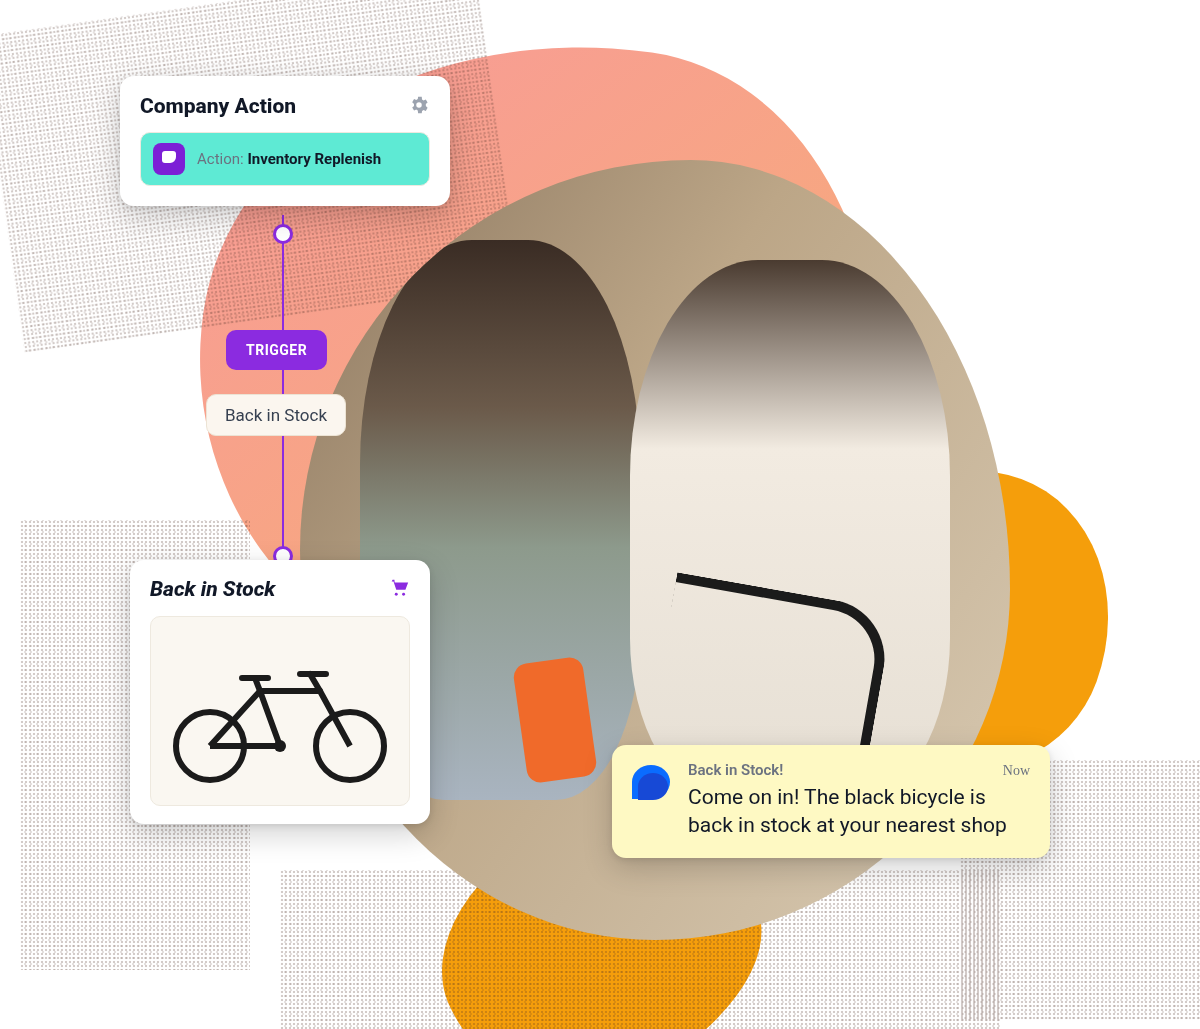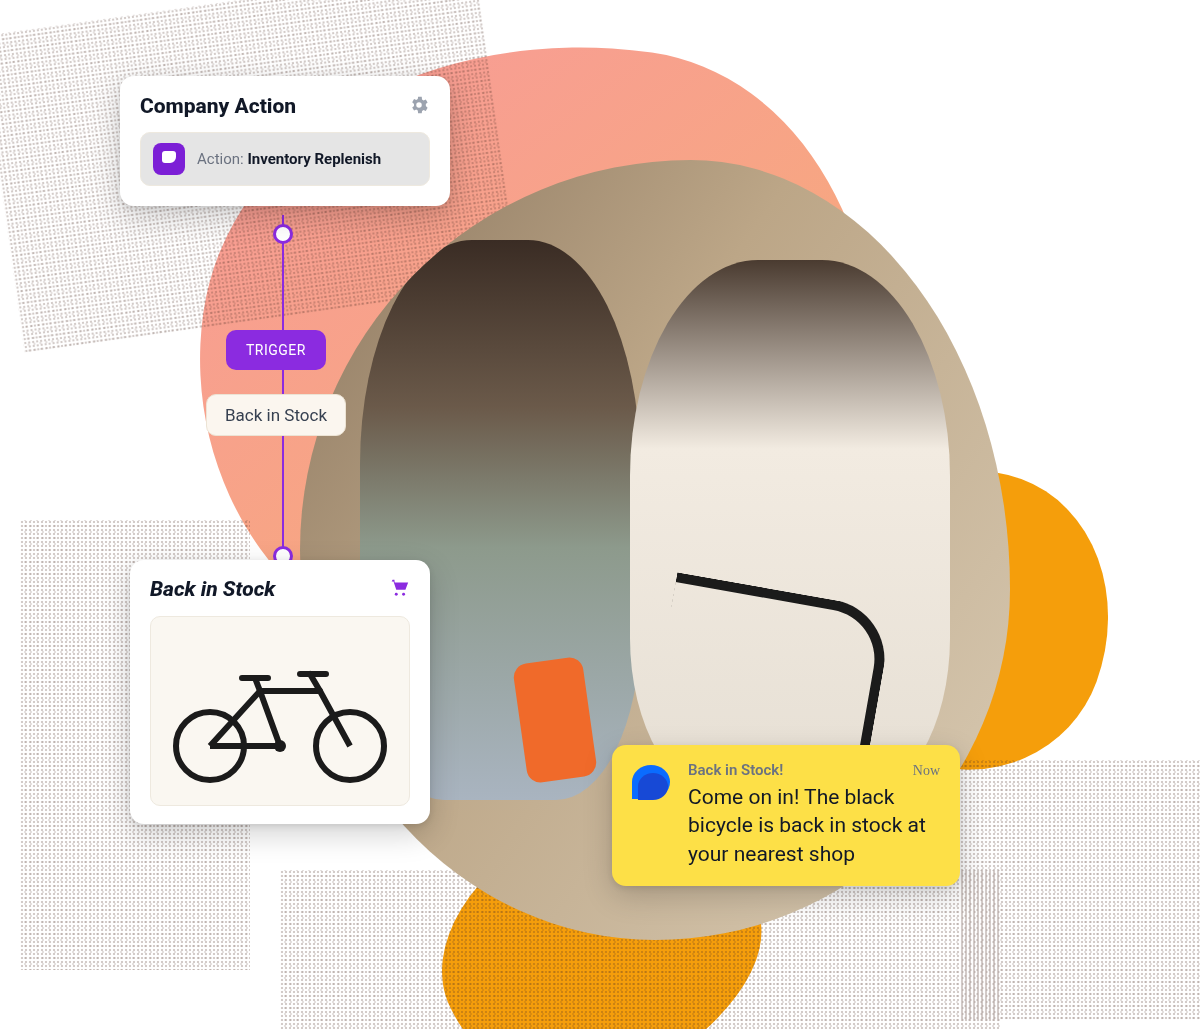--- a/index.html
+++ b/index.html
@@ -107,21 +107,21 @@
   }
   .card-action-header {
     display: flex; justify-content: space-between;
     margin-bottom: 12px;
   }
   .card-action-title {
     font-size: 21px; font-weight: 800; color: #111827;
   }
   .action-row {
     display: flex; align-items: center; gap: 12px;
-    background: #e5e5e5; border: 1px solid #eee9df; border-radius: 10px;
+    background: #5eead4; border: 1px solid #eee9df; border-radius: 10px;
     padding: 10px 12px;
   }
   .action-icon {
     width: 32px; height: 32px; background: #7c1fd6;
     border-radius: 8px; position: relative;
   }
   .action-icon::after {
     content: ""; position: absolute; left: 9px; top: 8px;
     width: 14px; height: 12px; background: #fff; border-radius: 3px 3px 6px 3px;
   }
@@ -140,21 +140,21 @@
     width: 20px; height: 20px; border-radius: 50%;
     background: #fff; border: 3px solid #8b2be0;
   }
   .node-top { top: 224px; }
   .node-bottom { top: 546px; }
 
   .trigger-badge {
     position: absolute;
     left: 226px; top: 330px;
     background: #8b2be0; color: #fff;
-    font-weight: 400; font-size: 14px; letter-spacing: 0.5px;
+    font-weight: 700; font-size: 14px; letter-spacing: 0.5px;
     padding: 12px 20px; border-radius: 10px;
   }
   .trigger-label {
     position: absolute;
     left: 206px; top: 394px;
     background: #fbf6ef; border: 1px solid #ece3d4;
     color: #374151; font-size: 17px;
     padding: 10px 18px; border-radius: 10px;
   }
 
@@ -174,23 +174,23 @@
     width: 100%; height: 190px;
     background: #faf7f1; border: 1px solid #eee9df; border-radius: 10px;
     display: flex; align-items: center; justify-content: center;
     position: relative;
   }
   
   .bike-svg { width: 240px; height: 150px; }
 
   .card-notif {
     left: 612px; top: 745px;
-    width: 348px;
+    width: 438px;
     padding: 16px 20px 18px 20px;
-    background: #fde047;
+    background: #fef9c3;
   }
   .notif-row { display: flex; gap: 14px; }
   .notif-icon {
     width: 42px; height: 42px; position: relative; flex: none;
     margin-top: 4px;
   }
   .bubble-back {
     position: absolute; left: 0; top: 0;
     width: 38px; height: 34px; background: #0a6cff; border-radius: 50% 50% 50% 0;
   }

